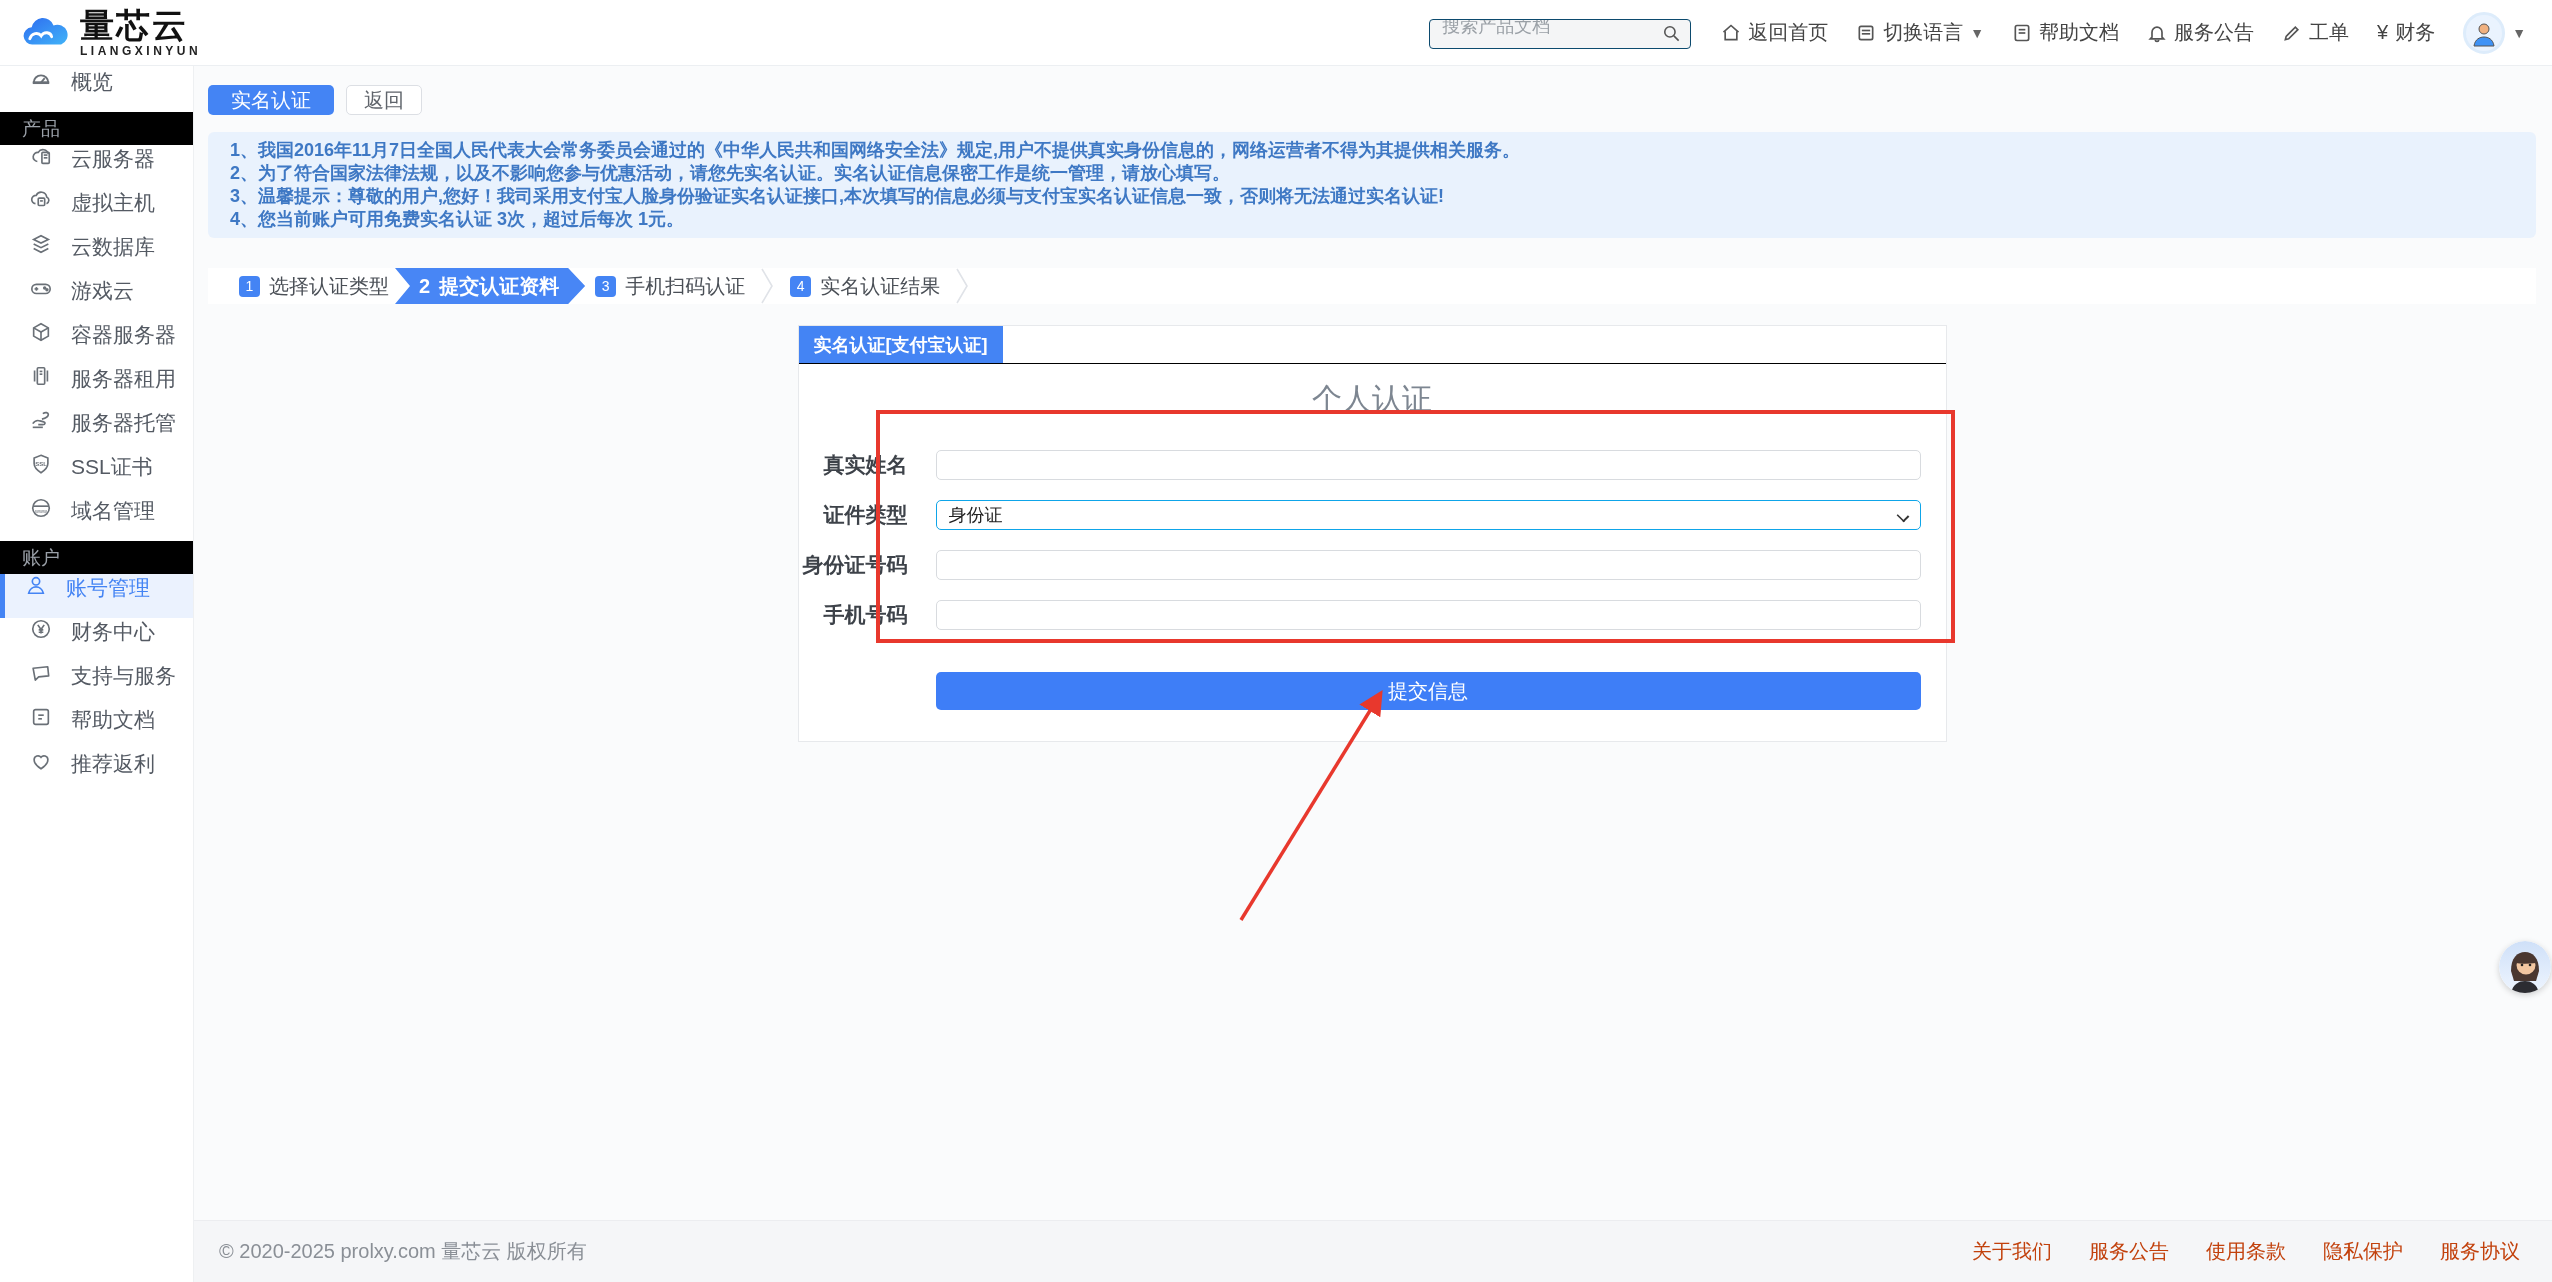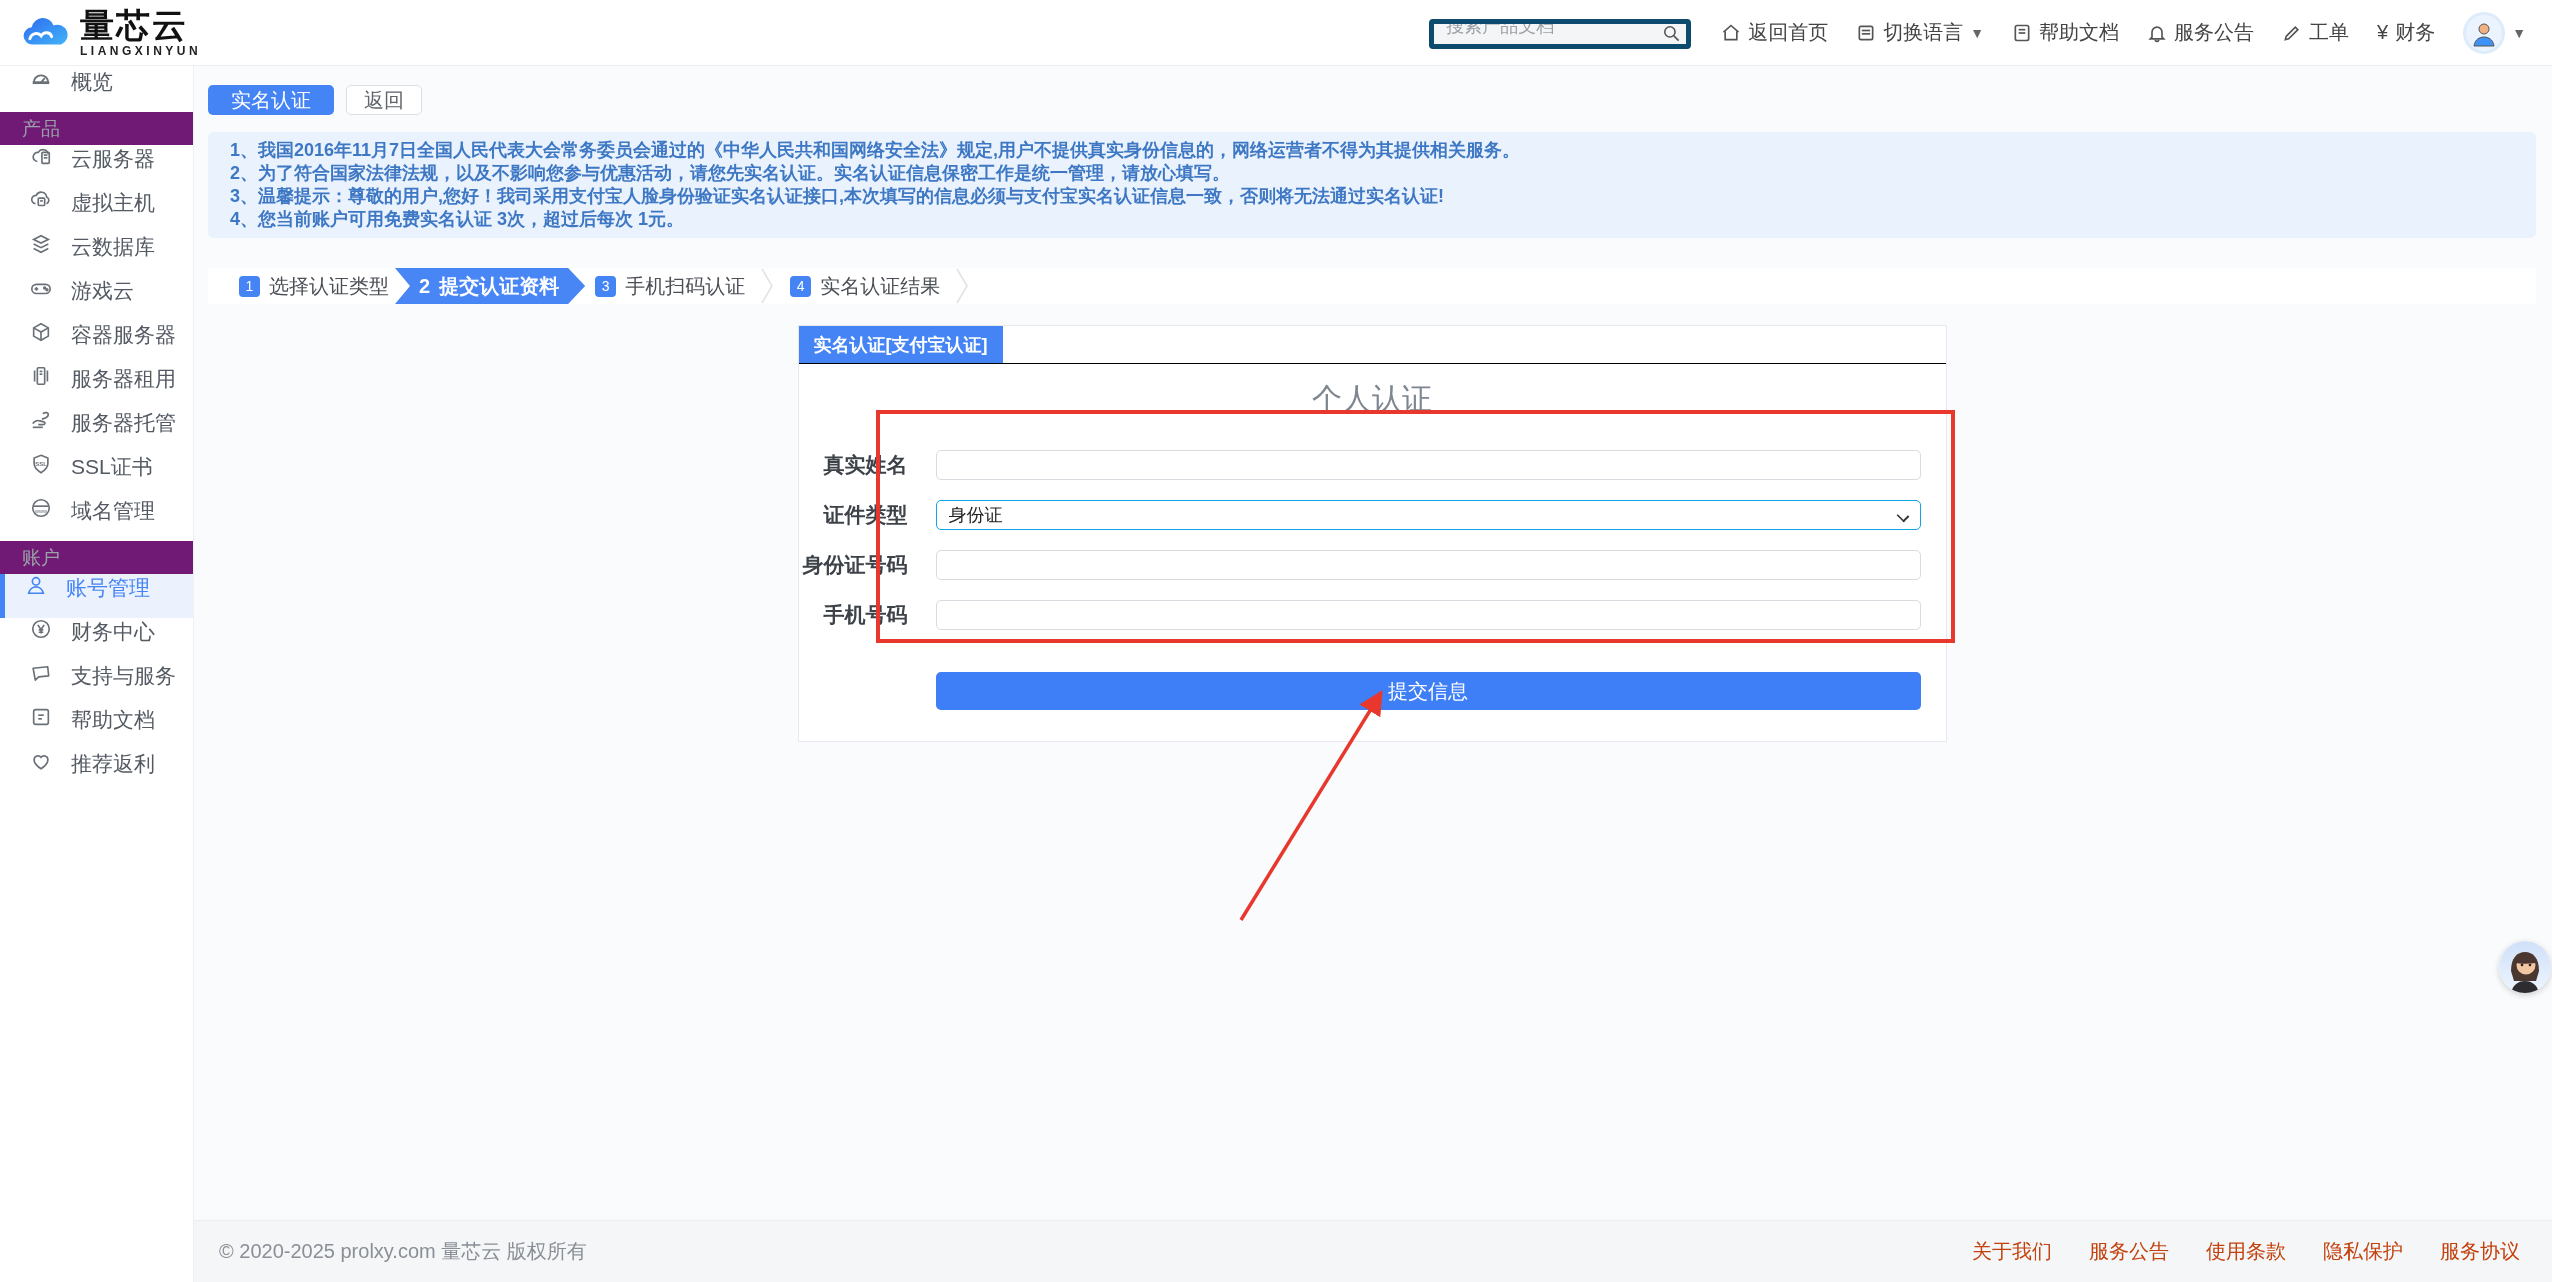--- a/index.html
+++ b/index.html
@@ -8,35 +8,35 @@
   svg { display:block; }
 
   
   .header { height:66px; display:flex; align-items:center; justify-content:space-between; padding:0 26px 0 20px; border-bottom:1px solid #eceff2; background:#fff; }
   .logo { display:flex; align-items:center; gap:10px; }
   .logo-text { display:flex; flex-direction:column; line-height:1; }
   .logo-cn { font-size:34px; font-weight:bold; color:#111; letter-spacing:2px; }
   .logo-en { font-size:12px; font-weight:bold; color:#222; letter-spacing:3.5px; margin-top:3px; }
   .header-right { display:flex; align-items:center; gap:30px; }
   .searchbox { position:relative; width:262px; height:30px; }
-  .searchbox input { width:100%; height:100%; background:#f4f5f6; border:5px solid #0c4a6e; border-radius:4px; padding:0 36px 16px 12px; font-size:18px; color:#333; outline:none; font-family:inherit; }
+  .searchbox input { width:100%; height:100%; background:#f4f5f6; border:1px solid #0c4a6e; border-radius:4px; padding:0 36px 16px 12px; font-size:18px; color:#333; outline:none; font-family:inherit; }
   .searchbox input::placeholder { color:#9aa0a6; }
   .searchbox .mag { position:absolute; right:10px; top:6px; }
   .hnav { display:flex; gap:28px; }
   .hnav-item { display:flex; align-items:center; gap:7px; font-size:20px; color:#444; cursor:pointer; white-space:nowrap; }
   .hnav-item svg { stroke:#555; }
   .caret { font-size:14px; color:#666; }
   .h-avatar { width:42px; height:42px; border-radius:50%; background:#eaf3fe; border:3px solid #ddecfb; display:flex; align-items:center; justify-content:center; overflow:hidden; }
 
   
   .app { display:flex; height:1216px; }
   .sidebar { width:194px; background:#fff; border-right:1px solid #eef0f2; flex-shrink:0; padding-top:2px; }
   .side-item { height:44px; display:flex; align-items:flex-start; gap:19px; padding-left:25px; font-size:21px; color:#545a63; cursor:pointer; border-left:5px solid transparent; }
   .side-item svg { stroke:#6a7077; flex-shrink:0; }
-  .side-section { height:33px; display:flex; align-items:center; padding-left:22px; font-size:19px; color:#9aa0a8; background:#701a75; }
+  .side-section { height:33px; display:flex; align-items:center; padding-left:22px; font-size:19px; color:#9aa0a8; background:#000000; }
   .side-item.active { color:#4484f4; background:#ebf2fe; border-left:5px solid #4484f4; padding-left:20px; }
   .side-item.active svg { stroke:#4484f4; }
 
   
   .main { flex:1; background:#fafbfc; display:flex; flex-direction:column; }
   .content { flex:1; padding:19px 16px 0 14px; }
   .btn-row { display:flex; gap:12px; }
   .btn-primary { background:#4484f4; color:#fff; border:none; border-radius:5px; font-size:20px; padding:0 23px; height:30px; cursor:pointer; font-family:inherit; }
   .btn-plain { background:#fff; color:#5f646b; border:1px solid #dcdfe4; border-radius:5px; font-size:20px; padding:0 17px; height:30px; cursor:pointer; font-family:inherit; }
   .notice { margin-top:17px; background:#e9f2fd; border-radius:6px; padding:7px 22px; }

